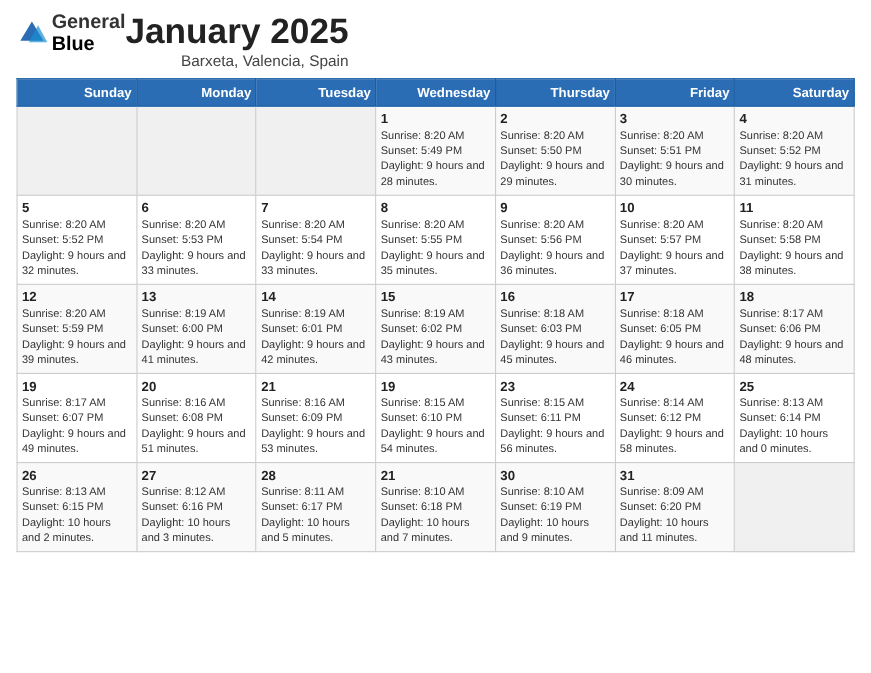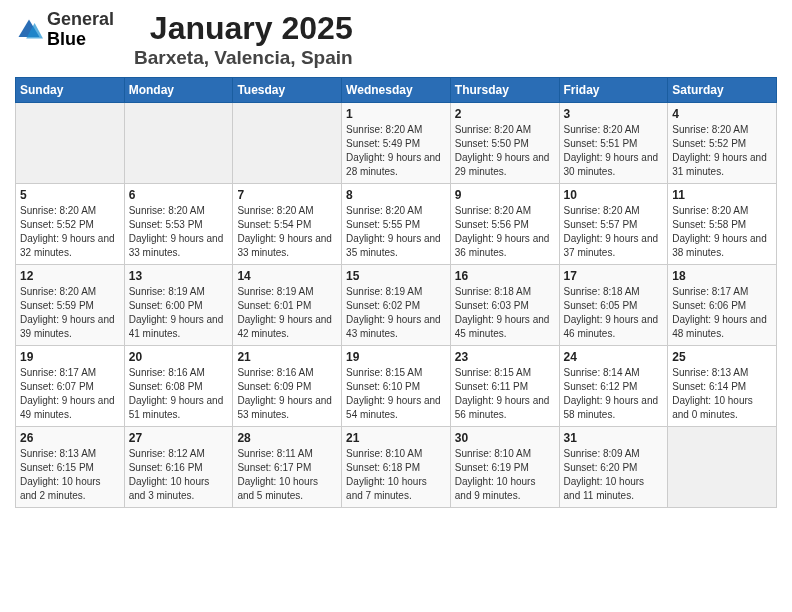--- a/index.html
+++ b/index.html
@@ -27,42 +27,41 @@
       line-height: 1.1;
     }
     .logo-general { color: #333; }
     .logo-blue { color: #000000; }
     .logo-icon {
       width: 28px;
       height: 28px;
     }
     .title-block {
       text-align: right;
-      margin-left: 20px;
     }
     .title-block h1 {
       font-size: 32px;
       color: #222;
       font-weight: bold;
     }
     .title-block h2 {
-      font-size: 19px;
+      font-size: 14px;
       color: #444;
-      font-weight: bold;
+      font-weight: normal;
     }
     .calendar {
       width: 100%;
       border-collapse: collapse;
       font-size: 11px;
     }
     .calendar thead tr th {
       background-color: #2a6db5;
       color: #fff;
       padding: 5px 4px;
-      text-align: left;
+      text-align: right;
       font-size: 12px;
       font-weight: bold;
       border: 1px solid #1a5da0;
     }
     .calendar tbody tr td {
       border: 1px solid #ccc;
       vertical-align: top;
       padding: 4px 4px;
       width: calc(100%/7);
       min-height: 80px;

